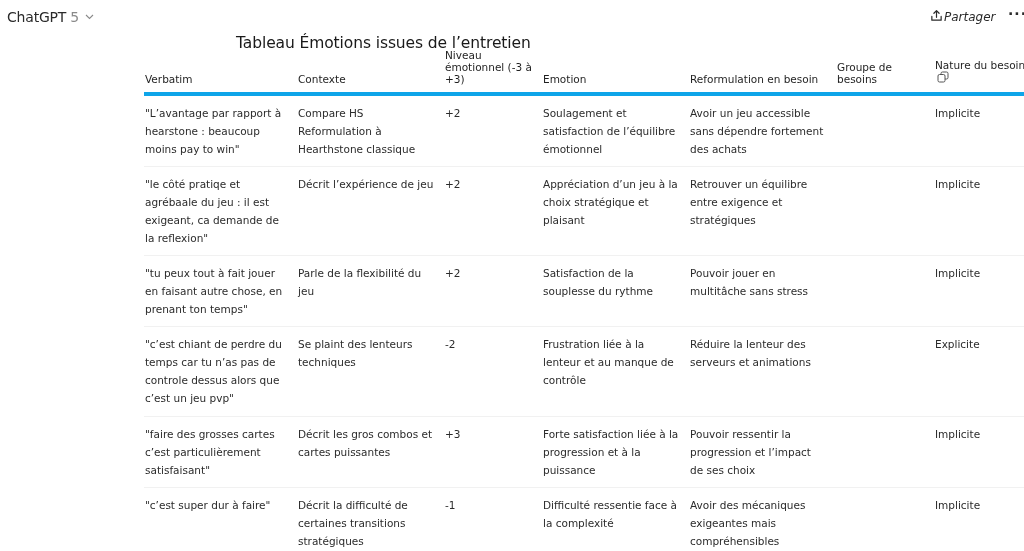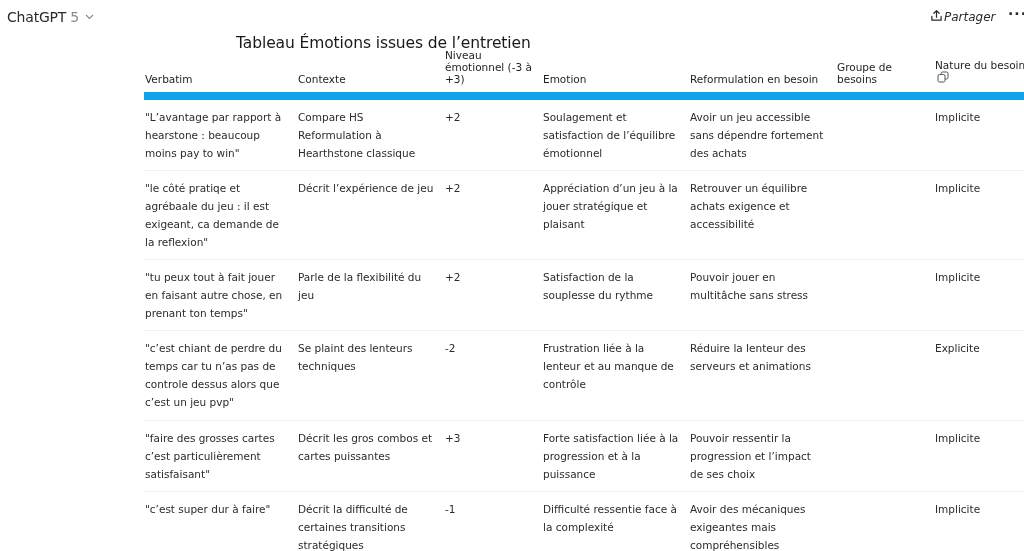--- a/index.html
+++ b/index.html
@@ -44,21 +44,21 @@
     col.c1 { width: 153px; }
     col.c2 { width: 147px; }
     col.c3 { width: 98px; }
     col.c4 { width: 147px; }
     col.c5 { width: 147px; }
     col.c6 { width: 98px; }
     col.c7 { width: 110px; }
     th {
       text-align: left; vertical-align: bottom; font-weight: 500;
       font-size: 10.5px; line-height: 12px; color: #1f1f1f;
-      padding: 0 10px 7px 1px; border-bottom: 8px solid #0ea5e9; height: 39px;
+      padding: 0 10px 7px 1px; border-bottom: 4px solid #0ea5e9; height: 39px;
     }
     td {
       vertical-align: top; padding: 8px 10px 8px 1px; border-bottom: 1px solid #f1f1f1;
     }
     tr.r1 td { height: 54px; }
     tr.r2 td { height: 72px; }
     tr.r3 td { height: 54px; }
     tr.r4 td { height: 73px; }
     tr.r5 td { height: 54px; }
     tr.r6 td { height: 60px; }
@@ -123,22 +123,22 @@
         <td>+2</td>
         <td>Soulagement et satisfaction de l’équilibre émotionnel</td>
         <td>Avoir un jeu accessible sans dépendre fortement des achats</td>
         <td></td>
         <td>Implicite</td>
       </tr>
       <tr class="r2">
         <td>"le côté pratiqe et agrébaale du jeu : il est exigeant, ca demande de la reflexion"</td>
         <td>Décrit l’expérience de jeu</td>
         <td>+2</td>
-        <td>Appréciation d’un jeu à la jouer stratégique et plaisant</td>
-        <td>Retrouver un équilibre achats exigence et accessibilité</td>
+        <td>Appréciation d’un jeu à la choix stratégique et plaisant</td>
+        <td>Retrouver un équilibre entre exigence et stratégiques</td>
         <td></td>
         <td>Implicite</td>
       </tr>
       <tr class="r3">
         <td>"tu peux tout à fait jouer en faisant autre chose, en prenant ton temps"</td>
         <td>Parle de la flexibilité du jeu</td>
         <td>+2</td>
         <td>Satisfaction de la souplesse du rythme</td>
         <td>Pouvoir jouer en multitâche sans stress</td>
         <td></td>

